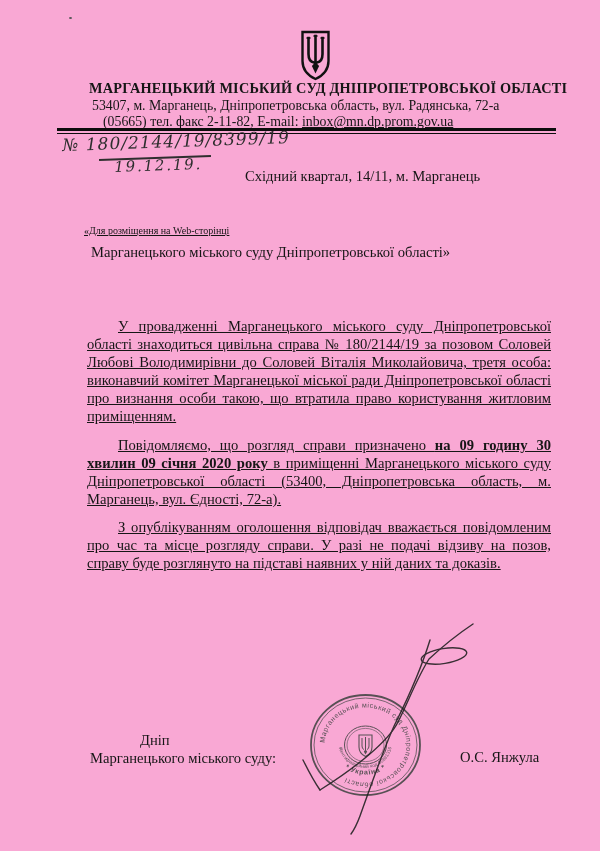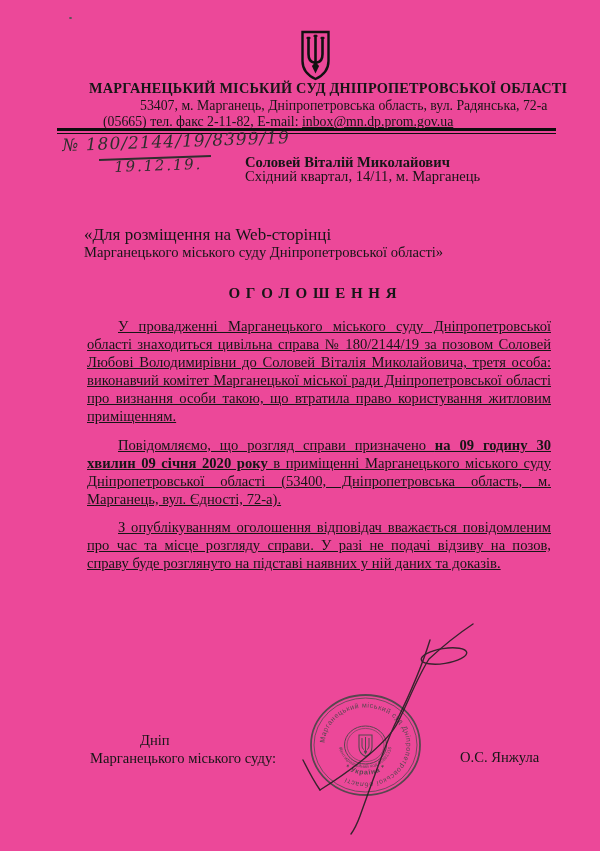--- a/index.html
+++ b/index.html
@@ -1,36 +1,36 @@
 <!DOCTYPE html>
 <html><head>
 <meta charset="utf-8">
 <style>
   html,body{margin:0;padding:0;background:#e8e8e8;}
-  .page{position:relative;width:600px;height:851px;background:#ec4899;
+  .page{position:relative;width:600px;height:851px;background:#f9a8d4;
         font-family:"Liberation Serif","DejaVu Serif",serif;color:#161616;overflow:hidden;}
   .artifact-dot{position:absolute;left:69px;top:17px;width:3px;height:2px;background:#555;border-radius:50%;}
   .emblem{position:absolute;left:299px;top:30px;width:33px;height:52px;}
   .h1{position:absolute;left:89px;top:80px;font-weight:bold;font-size:14.3px;white-space:nowrap;letter-spacing:.2px;}
-  .h2{position:absolute;left:92px;top:98px;font-size:13.8px;white-space:nowrap;margin-left:48px;}
+  .h2{position:absolute;left:92px;top:98px;font-size:13.8px;white-space:nowrap;}
   .h3{position:absolute;left:103px;top:114px;font-size:13.8px;white-space:nowrap;}
   .u{text-decoration:underline;}
   .rule{position:absolute;left:57px;top:128px;width:499px;height:1.5px;
         border-top:3px solid #0d0d0d;border-bottom:1px solid #0d0d0d;}
   .hw{position:absolute;font-style:italic;color:#2e2e2e;font-family:"DejaVu Serif",serif;
       transform:rotate(-2deg);transform-origin:left top;white-space:nowrap;}
   .hw1{left:62px;top:135px;font-size:17px;letter-spacing:1px;}
   .hw2{left:114px;top:158px;font-size:15px;letter-spacing:1.8px;}
   .hw-line{position:absolute;left:99px;top:157px;width:112px;height:2px;background:#2e2e2e;
            transform:rotate(-2deg);}
   .recip-name{position:absolute;left:245px;top:154px;font-weight:bold;font-size:14.6px;white-space:nowrap;}
   .recip-addr{position:absolute;left:245px;top:168px;font-size:14.6px;white-space:nowrap;}
   .date-line{position:absolute;left:95px;top:206px;font-size:14.6px;white-space:nowrap;}
-  .purpose1{position:absolute;left:84px;top:225px;font-size:17px;white-space:nowrap;}
-  .purpose2{position:absolute;left:84px;top:244px;font-size:14.6px;white-space:nowrap;}
+  .purpose1{position:absolute;left:84px;top:225px;font-size:10px;white-space:nowrap;text-decoration:underline;}
+  .purpose2{position:absolute;left:91px;top:244px;font-size:14.6px;white-space:nowrap;}
   .title{position:absolute;left:63px;top:285px;width:500px;text-align:center;
          font-weight:bold;font-size:15px;letter-spacing:1px;}
   .body{position:absolute;left:87px;top:317px;width:464px;text-align:justify;
         font-size:14.6px;line-height:18.1px;}
   .body p{margin:0 0 10px;text-indent:31px;text-decoration:underline;}
   .bu{font-weight:bold;text-decoration:underline;}
   .sig1{position:absolute;left:140px;top:732px;font-size:14.6px;white-space:nowrap;}
   .sig2{position:absolute;left:90px;top:750px;font-size:14.6px;white-space:nowrap;}
   .sig-name{position:absolute;left:460px;top:749px;font-size:14.6px;white-space:nowrap;}
   .stamp{position:absolute;left:307px;top:692px;width:117px;height:106px;}
@@ -61,27 +61,25 @@
 
   <div class="h1">МАРГАНЕЦЬКИЙ МІСЬКИЙ СУД ДНІПРОПЕТРОВСЬКОЇ ОБЛАСТІ</div>
   <div class="h2">53407, м. Марганець, Дніпропетровська область, вул. Радянська, 72-а</div>
   <div class="h3"><span>(05665) тел. факс 2-11-82, E-mail: </span><span class="u">inbox@mn.dp.prom.gov.ua</span></div>
   <div class="rule"></div>
 
   <div class="hw hw1">№ 180/2144/19/8399/19</div>
   <div class="hw-line"></div>
   <div class="hw hw2">19.12.19.</div>
 
-  <div class="recip-name">Соловей  Віталій Миколайович</div>
   <div class="recip-addr">Східний квартал,  14/11, м. Марганець</div>
 
   <div class="purpose1">«Для розміщення на Web-сторінці</div>
   <div class="purpose2">Марганецького міського суду Дніпропетровської області»</div>
 
-  <div class="title">О Г О Л О Ш Е Н Н Я</div>
 
   <div class="body">
     <p>У провадженні Марганецького міського суду Дніпропетровської області знаходиться цивільна справа № 180/2144/19 за позовом Соловей Любові Володимирівни до Соловей Віталія Миколайовича, третя особа: виконавчий комітет Марганецької міської ради Дніпропетровської області про визнання особи такою, що втратила право користування житловим приміщенням.</p>
     <p><span>Повідомляємо, що розгляд справи призначено </span><span class="bu">на 09 годину 30 хвилин 09 січня 2020 року </span><span>в приміщенні Марганецького міського суду Дніпропетровської області (53400, Дніпропетровська область, м. Марганець, вул. Єдності, 72-а).</span></p>
     <p>З опублікуванням оголошення відповідач вважається повідомленим про час та місце розгляду справи. У разі не подачі відзиву на позов, справу буде розглянуто на підставі наявних у ній даних та доказів.</p>
   </div>
 
   <div class="sig1">Дніп</div>
   <div class="sig2">Марганецького міського суду:</div>
   <div class="sig-name">О.С. Янжула</div>

